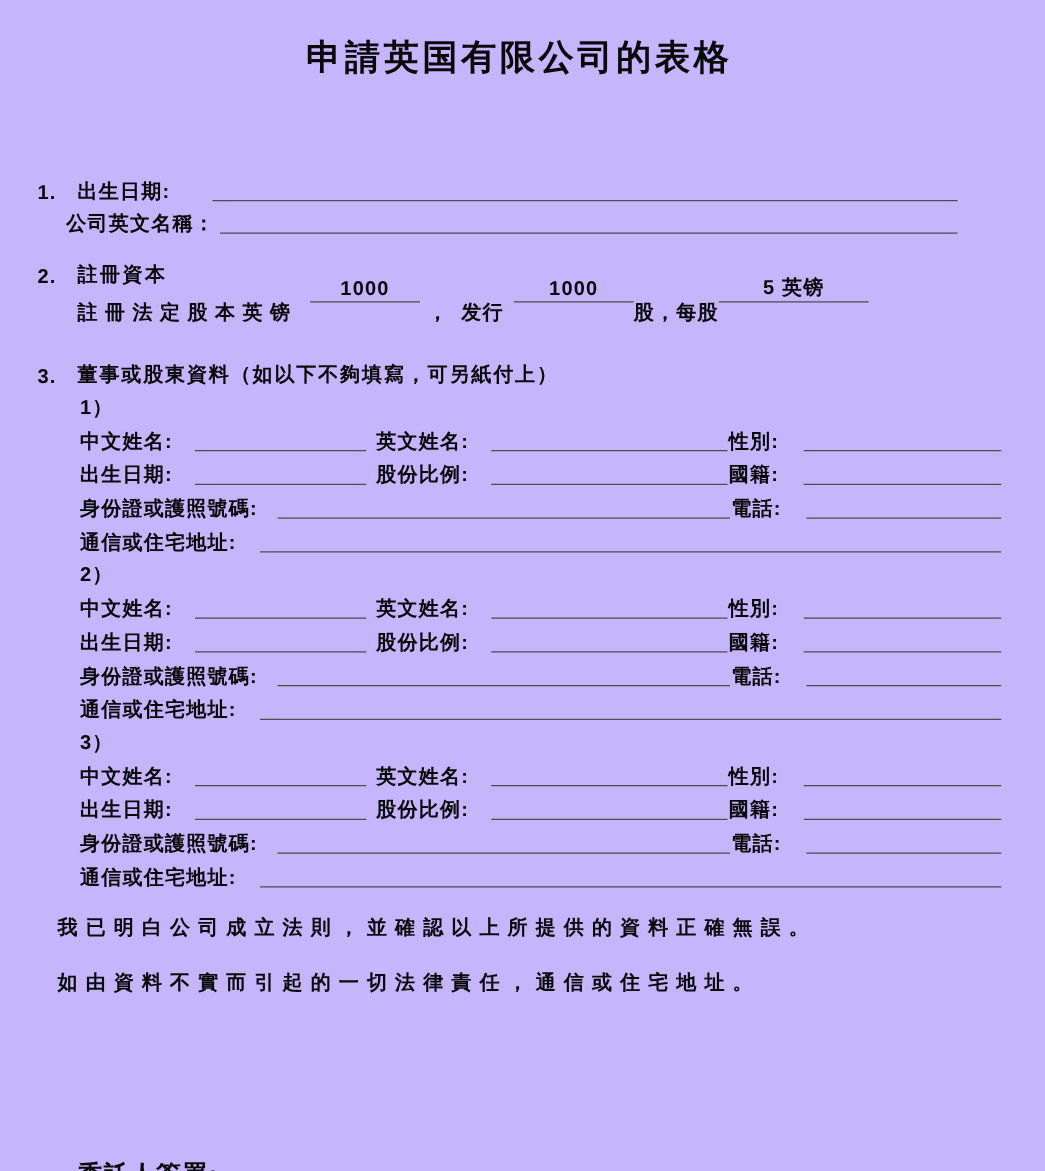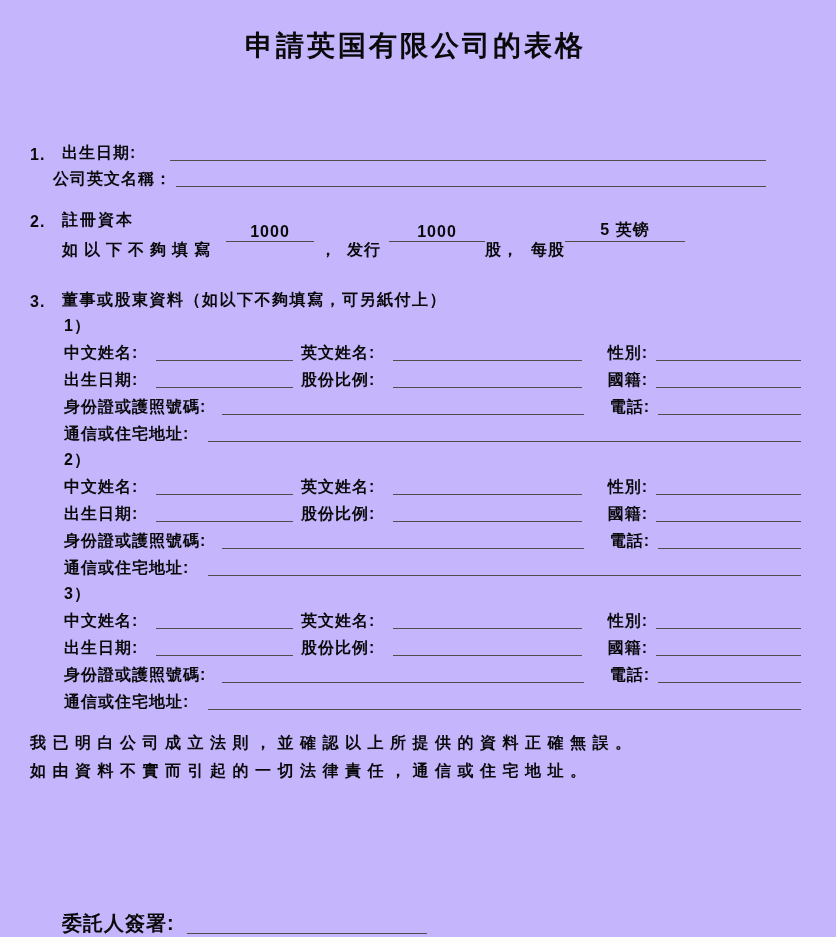--- a/index.html
+++ b/index.html
@@ -26,41 +26,41 @@
   .indent{margin-left:23px;}
   .line-company-en{flex:1;margin-left:4px;}
 
   
   .s2{margin-top:15px;}
   .head{font-size:16px;letter-spacing:2px;text-align:center;}
   .cap-row{margin-left:32px;height:30px;}
   .cap-label{letter-spacing:6px;}
   .uval{flex:none;border-bottom:1.5px solid #4d4d4d;margin-bottom:19px;text-align:center;letter-spacing:1px;}
   .w88{width:88px;}.w96{width:96px;}.w120{width:120px;}
-  .g6{margin-left:6px;}.g8{margin-left:8px;}.g10{margin-left:10px;}.g12{margin-left:12px;}
+  .g6{margin-left:6px;}.g8{margin-left:8px;}.g10{margin-left:10px;}.g12{}
 
   
   .s3{margin-top:24px;}
   .s3 .head{letter-spacing:1.5px;}
   .idx{height:26px;margin-left:34px;}
   .r{height:27px;padding-left:34px;}
   .lb-name{width:84px;}
-  .lb-short{width:52px;margin-left:14px;text-align:right;}
+  .lb-short{width:52px;margin-left:1px;}
   .lb-id{width:152px;}
   .lb-addr{width:136px;margin-top:24px;}
   .u1{width:137px;margin-left:8px;}
   .lb-mid{width:84px;margin-left:8px;}
   .u2{width:189px;margin-left:8px;}
   .u3{flex:1;margin-left:8px;}
   .uC{width:362px;margin-left:6px;}
   .uD{flex:1;margin-left:8px;}
 
   
   .decl{margin-top:16px;font-size:16px;letter-spacing:6.5px;line-height:28px;}
-  .decl p{margin:0;}
+  .decl p{margin:16px;}
   .sig{margin-top:126px;margin-left:32px;height:26px;font-size:20px;letter-spacing:1px;display:flex;align-items:flex-end;}
   .sig .line{width:240px;margin-left:12px;}
 </style>
 </head>
 <body>
 
 <div class="page">
 
   <h1 class="title">申請英国有限公司的表格</h1>
 
@@ -75,21 +75,21 @@
       <span class="line line-company-en"></span>
     </div>
   </div>
 
   <div class="s2">
     <div class="row">
       <span class="num">2.</span>
       <span class="head">註冊資本</span>
     </div>
     <div class="row cap-row">
-      <span class="lb cap-label">如以下不夠填寫</span>
+      <span class="lb cap-label">註冊法定股本英镑</span>
       <span class="uval w88 g10">1000</span>
       <span class="lb g6">，</span>
       <span class="lb g10">发行</span>
       <span class="uval w96 g8">1000</span>
       <span class="lb">股，</span>
       <span class="lb g12">每股</span>
       <span class="uval w120">5 英镑</span>
     </div>
   </div>
 

